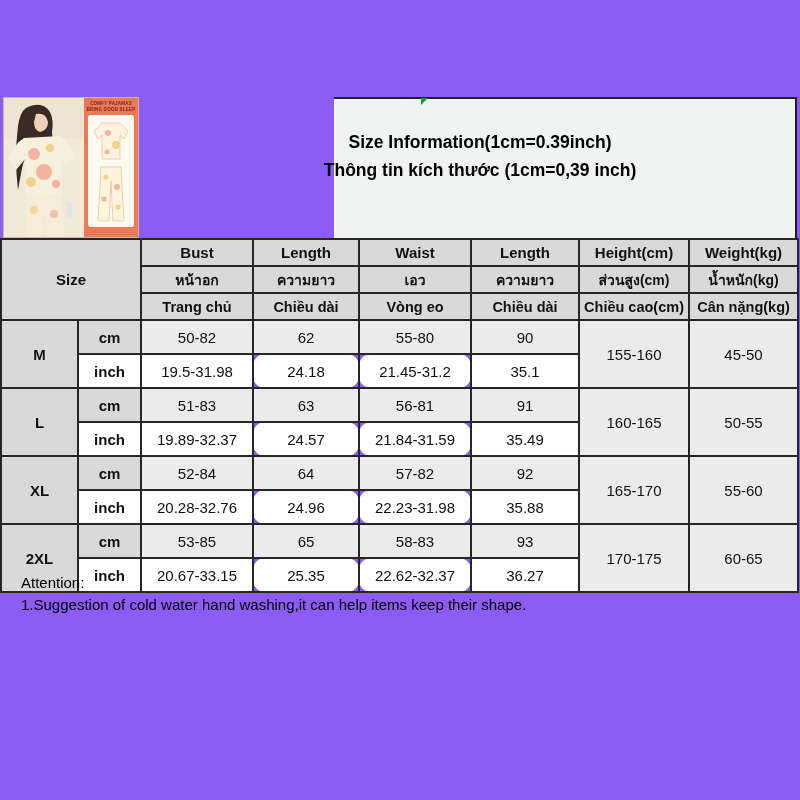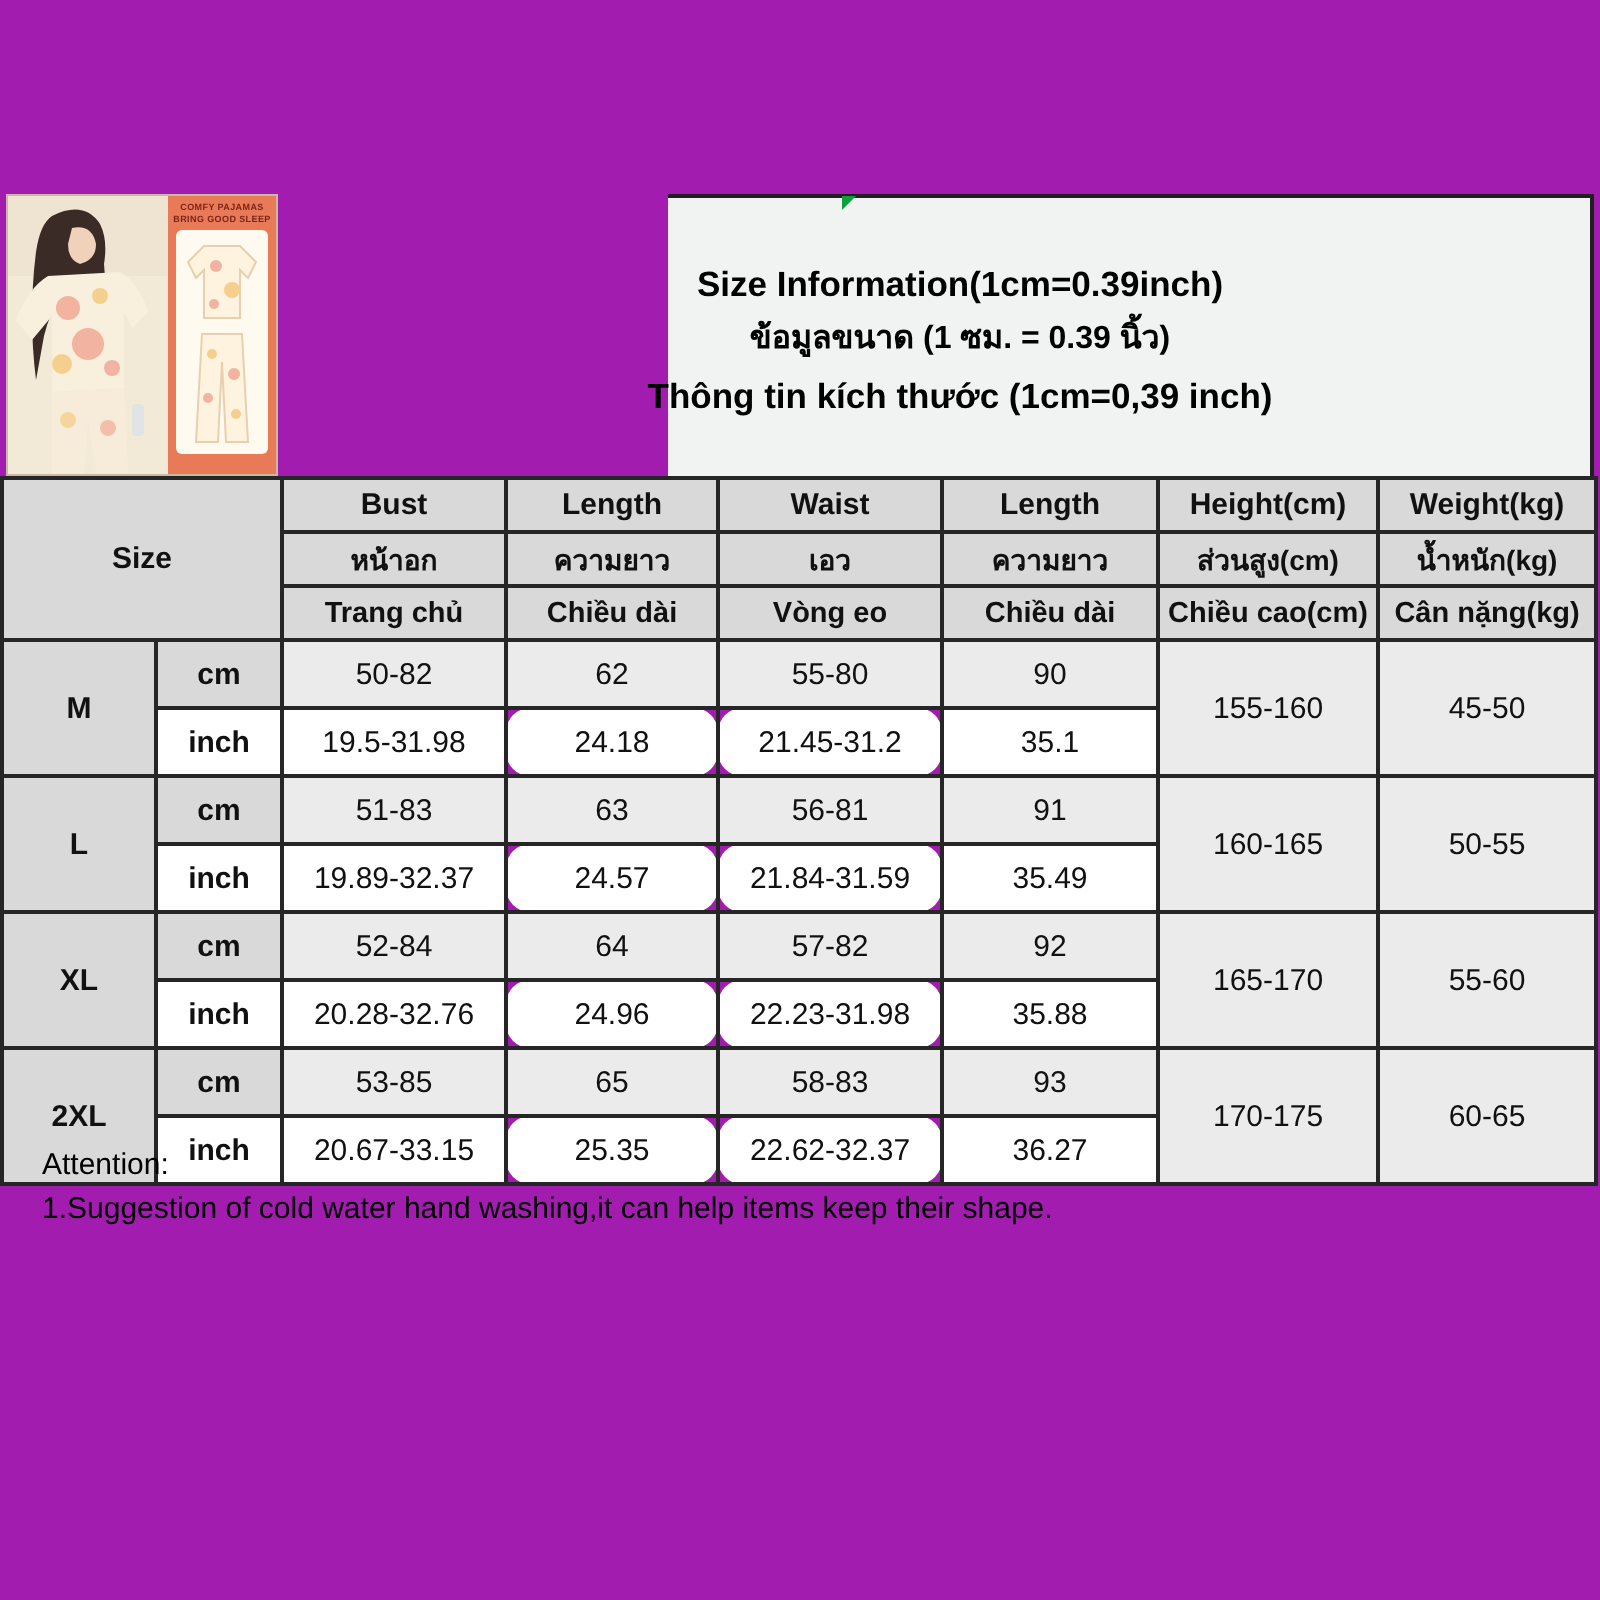--- a/index.html
+++ b/index.html
@@ -1,16 +1,16 @@
 <!DOCTYPE html>
 <html><head>
 <meta charset="utf-8">
 <style>
   html,body{margin:0;padding:0;background:#fff;}
-  #canvas{position:relative;width:800px;height:800px;background:#a21caf;overflow:hidden;
+  #canvas{position:relative;width:800px;height:800px;background:#8b5cf6;overflow:hidden;
           font-family:"Liberation Sans", sans-serif;color:#111;}
 
   
   .product-card{position:absolute;left:3px;top:97px;width:136px;height:141px;display:flex;
                 border:1px solid #c9b9a4;box-sizing:border-box;}
   .photo{width:80px;height:100%;background:#f3e9d7;position:relative;overflow:hidden;}
   .panel{flex:1;background:#e87a58;display:flex;flex-direction:column;align-items:center;padding-top:3px;box-sizing:border-box;}
   .panel-text{color:#7b241c;font-size:4.5px;font-weight:bold;text-align:center;line-height:5.5px;letter-spacing:.2px;}
   .illus-box{background:#fffaf0;border-radius:3px;width:46px;height:112px;margin-top:3px;overflow:hidden;}
 
@@ -98,21 +98,20 @@
           <circle cx="30" cy="92" r="2.5" fill="#f5cf8e"></circle>
         </svg>
       </div>
     </div>
   </div>
 
   <div class="title-block"></div>
   <span class="gflag-free"></span>
   <div class="title-text">
     <div class="title-line1">Size Information(1cm=0.39inch)</div>
-    <div class="title-line2">ข้อมูลขนาด (1 ซม. = 0.39 นิ้ว)</div>
     <div class="title-line3">Thông tin kích thước (1cm=0,39 inch)</div>
   </div>
 
   <table class="size-table">
     <colgroup>
       <col style="width:77px">
         <col style="width:63px">
         <col style="width:112px">
         <col style="width:106px">
       <col style="width:112px">

